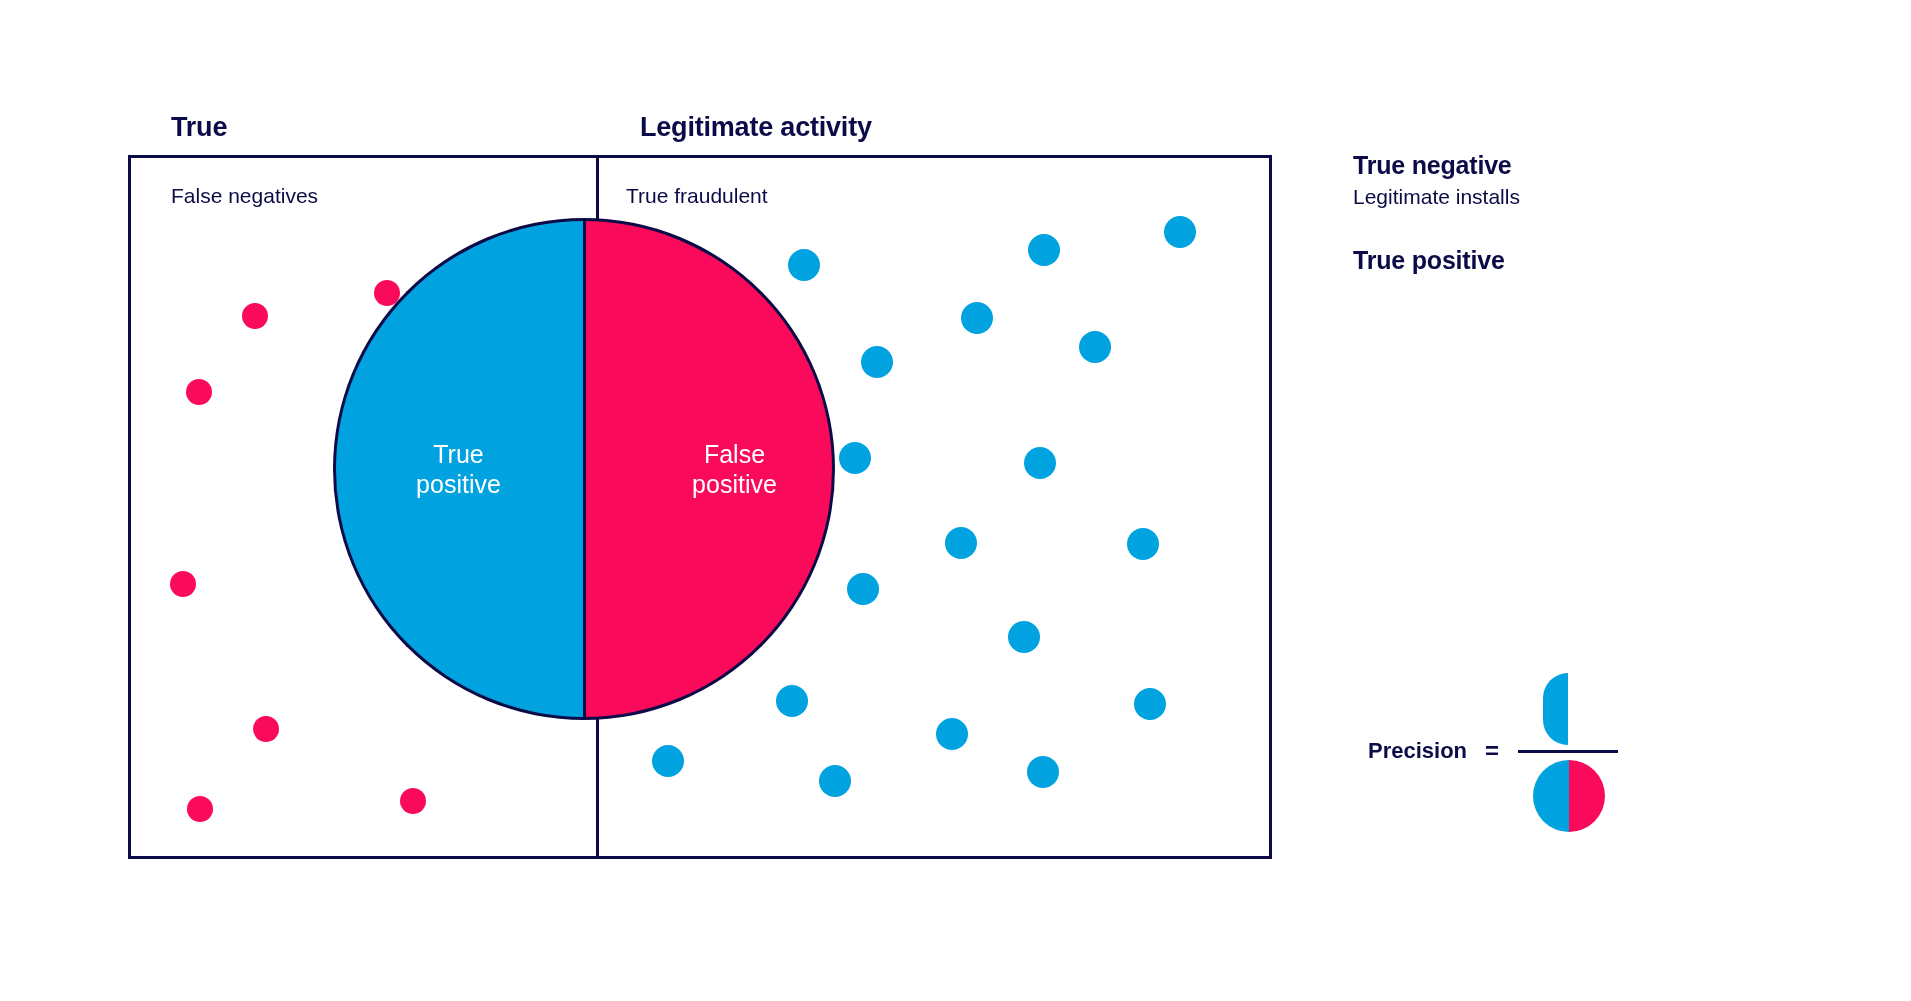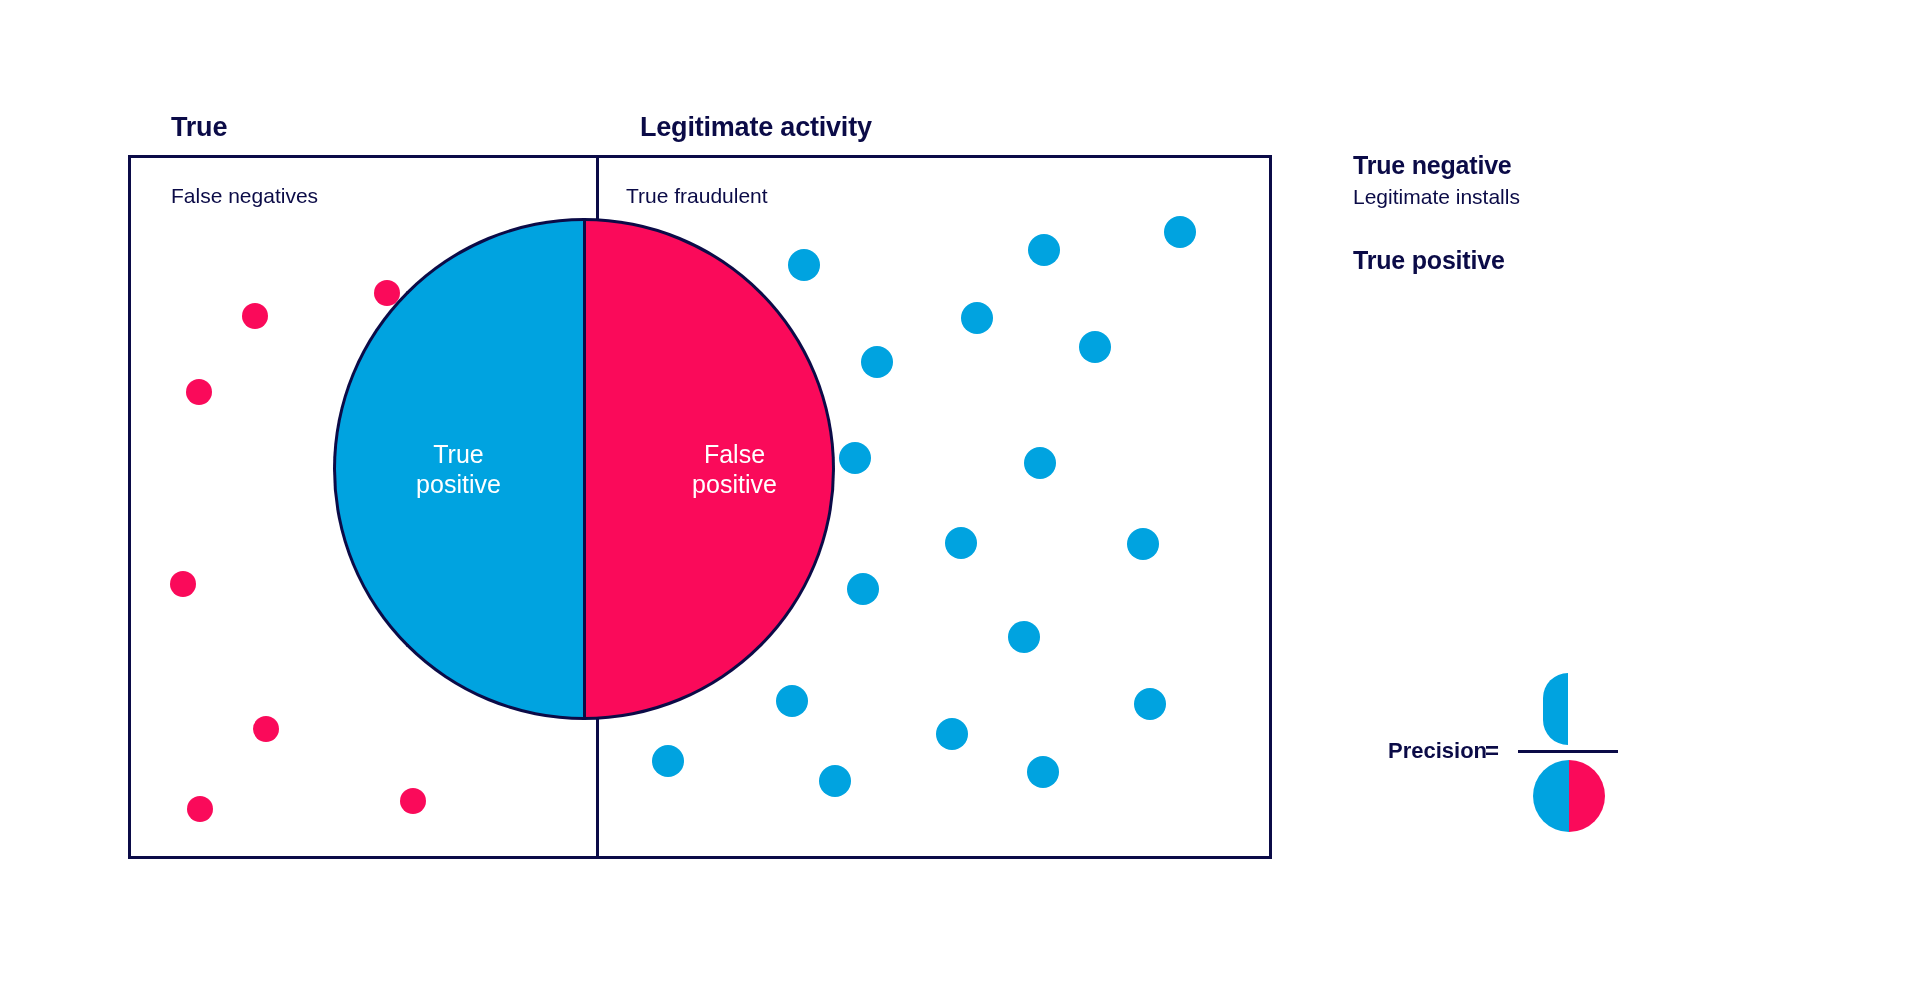--- a/index.html
+++ b/index.html
@@ -151,21 +151,20 @@
     height: 190px;
   }
   #precision-label {
     position: absolute;
     left: 0;
     top: 83px;
     font-size: 22px;
     font-weight: bold;
     color: #0B0B47;
     white-space: nowrap;
-    margin-left: 20px;
   }
   #precision-equals {
     position: absolute;
     left: 117px;
     top: 82px;
     font-size: 24px;
     font-weight: bold;
     color: #0B0B47;
   }
   #fraction-bar {

